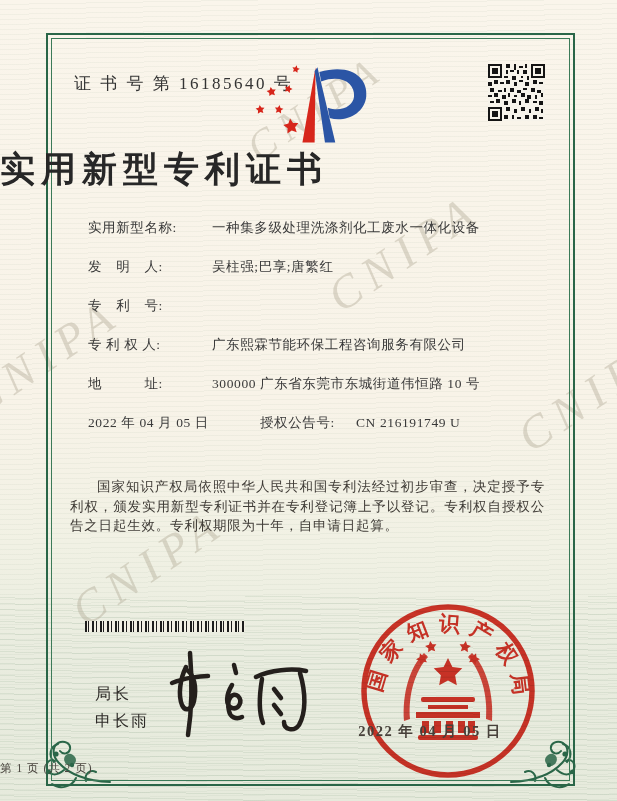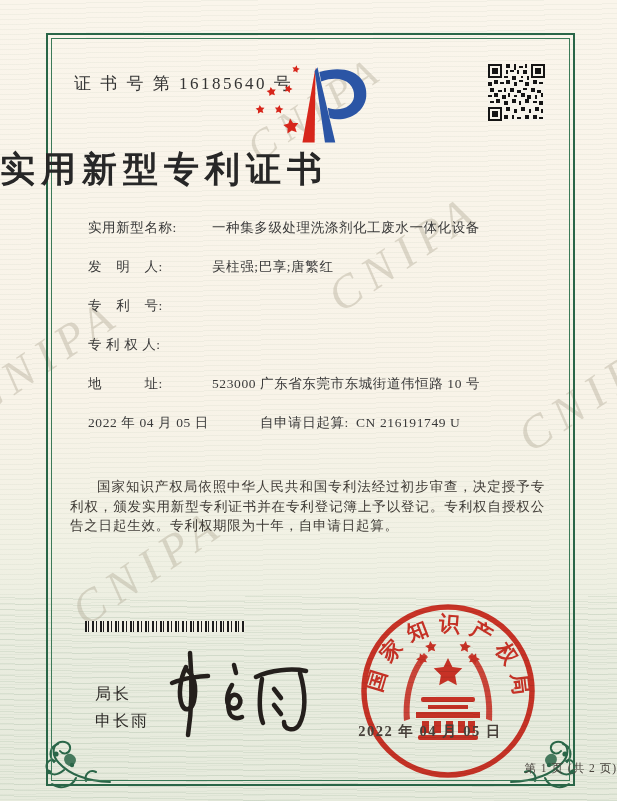--- a/index.html
+++ b/index.html
@@ -40,21 +40,21 @@
     line-height:19.5px;letter-spacing:0.8px;color:#3f3b36;text-align:justify;}
   .legal p{margin:0;text-indent:2em;}
   .barcode{position:absolute;left:85px;top:621px;width:160px;height:11px;
     background:repeating-linear-gradient(90deg,#1d1d1d 0 2px,#f2efe4 2px 3px,#1d1d1d 3px 4px,#f2efe4 4px 7px,#1d1d1d 7px 9px,#f2efe4 9px 11px,#1d1d1d 11px 12px,#f2efe4 12px 15px);}
   .signoff{position:absolute;left:95px;top:680px;font-size:16px;line-height:27px;
     font-family:"Liberation Sans","DejaVu Sans",sans-serif;color:#2e2b28;letter-spacing:2px;}
   .signature{position:absolute;left:150px;top:645px;}
   .seal{position:absolute;left:358px;top:601px;mix-blend-mode:multiply;opacity:0.93;}
   .seal-date{position:absolute;left:350px;top:722px;width:160px;text-align:center;
     font-size:14.5px;letter-spacing:1.5px;color:#46403a;font-weight:600;}
-  .footer{position:absolute;left:0;right:0;top:761px;text-align:right;
+  .footer{position:absolute;left:0;right:0;top:761px;text-align:left;
     font-size:11.5px;letter-spacing:1px;color:#4a453f;}
 </style>
 </head>
 <body>
 
 <div class="page">
   <div class="texture"></div>
   <div class="texture-strong"></div>
 
   <div class="wm" style="left:238px;top:84px;font-size:40px;">CNIPA</div>
@@ -144,28 +144,29 @@
     </div>
     <div class="frow">
       <span class="flabel">发　明　人:</span>
       <span class="fvalue">吴柱强;巴享;唐繁红</span>
     </div>
     <div class="frow">
       <span class="flabel">专　利　号:</span>
     </div>
     <div class="frow">
       <span class="flabel">专 利 权 人:</span>
+      <span class="fvalue">广东熙霖节能环保工程咨询服务有限公司</span>
     </div>
     <div class="frow">
       <span class="flabel">地　　　址:</span>
-      <span class="fvalue">523000 广东省东莞市东城街道伟恒路 10 号</span>
+      <span class="fvalue">300000 广东省东莞市东城街道伟恒路 10 号</span>
     </div>
     <div class="grant-row">
       <span class="dval">2022 年 04 月 05 日</span>
-      <span class="nlabel">自申请日起算:</span>
+      <span class="nlabel">授权公告号:</span>
       <span class="fvalue">CN 216191749 U</span>
     </div>
   </div>
 
   <div class="legal">
     <p>国家知识产权局依照中华人民共和国专利法经过初步审查，决定授予专利权，颁发实用新型专利证书并在专利登记簿上予以登记。专利权自授权公告之日起生效。专利权期限为十年，自申请日起算。</p>
   </div>
 
   <div class="barcode"></div>
 

